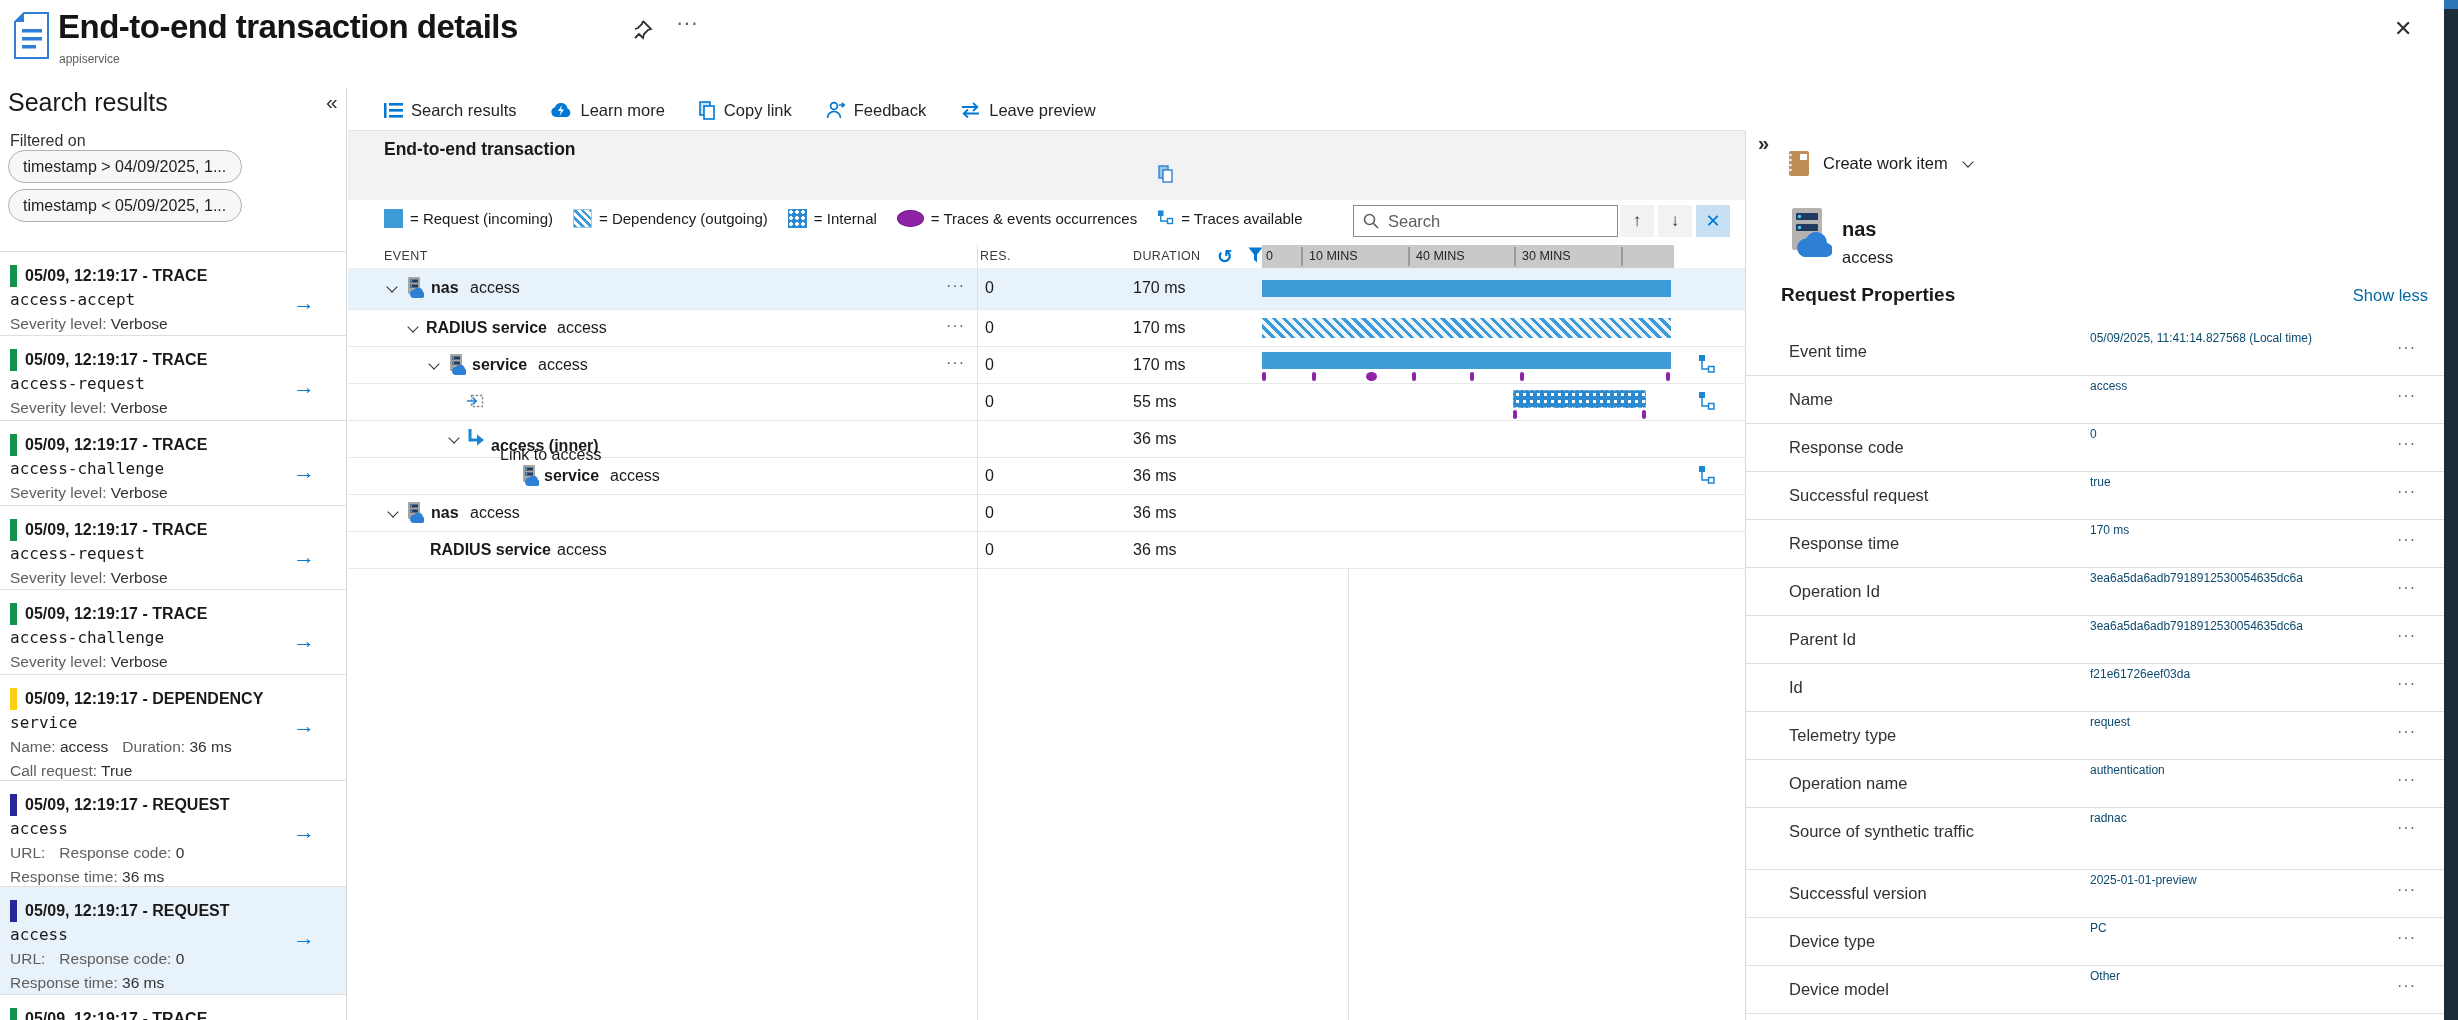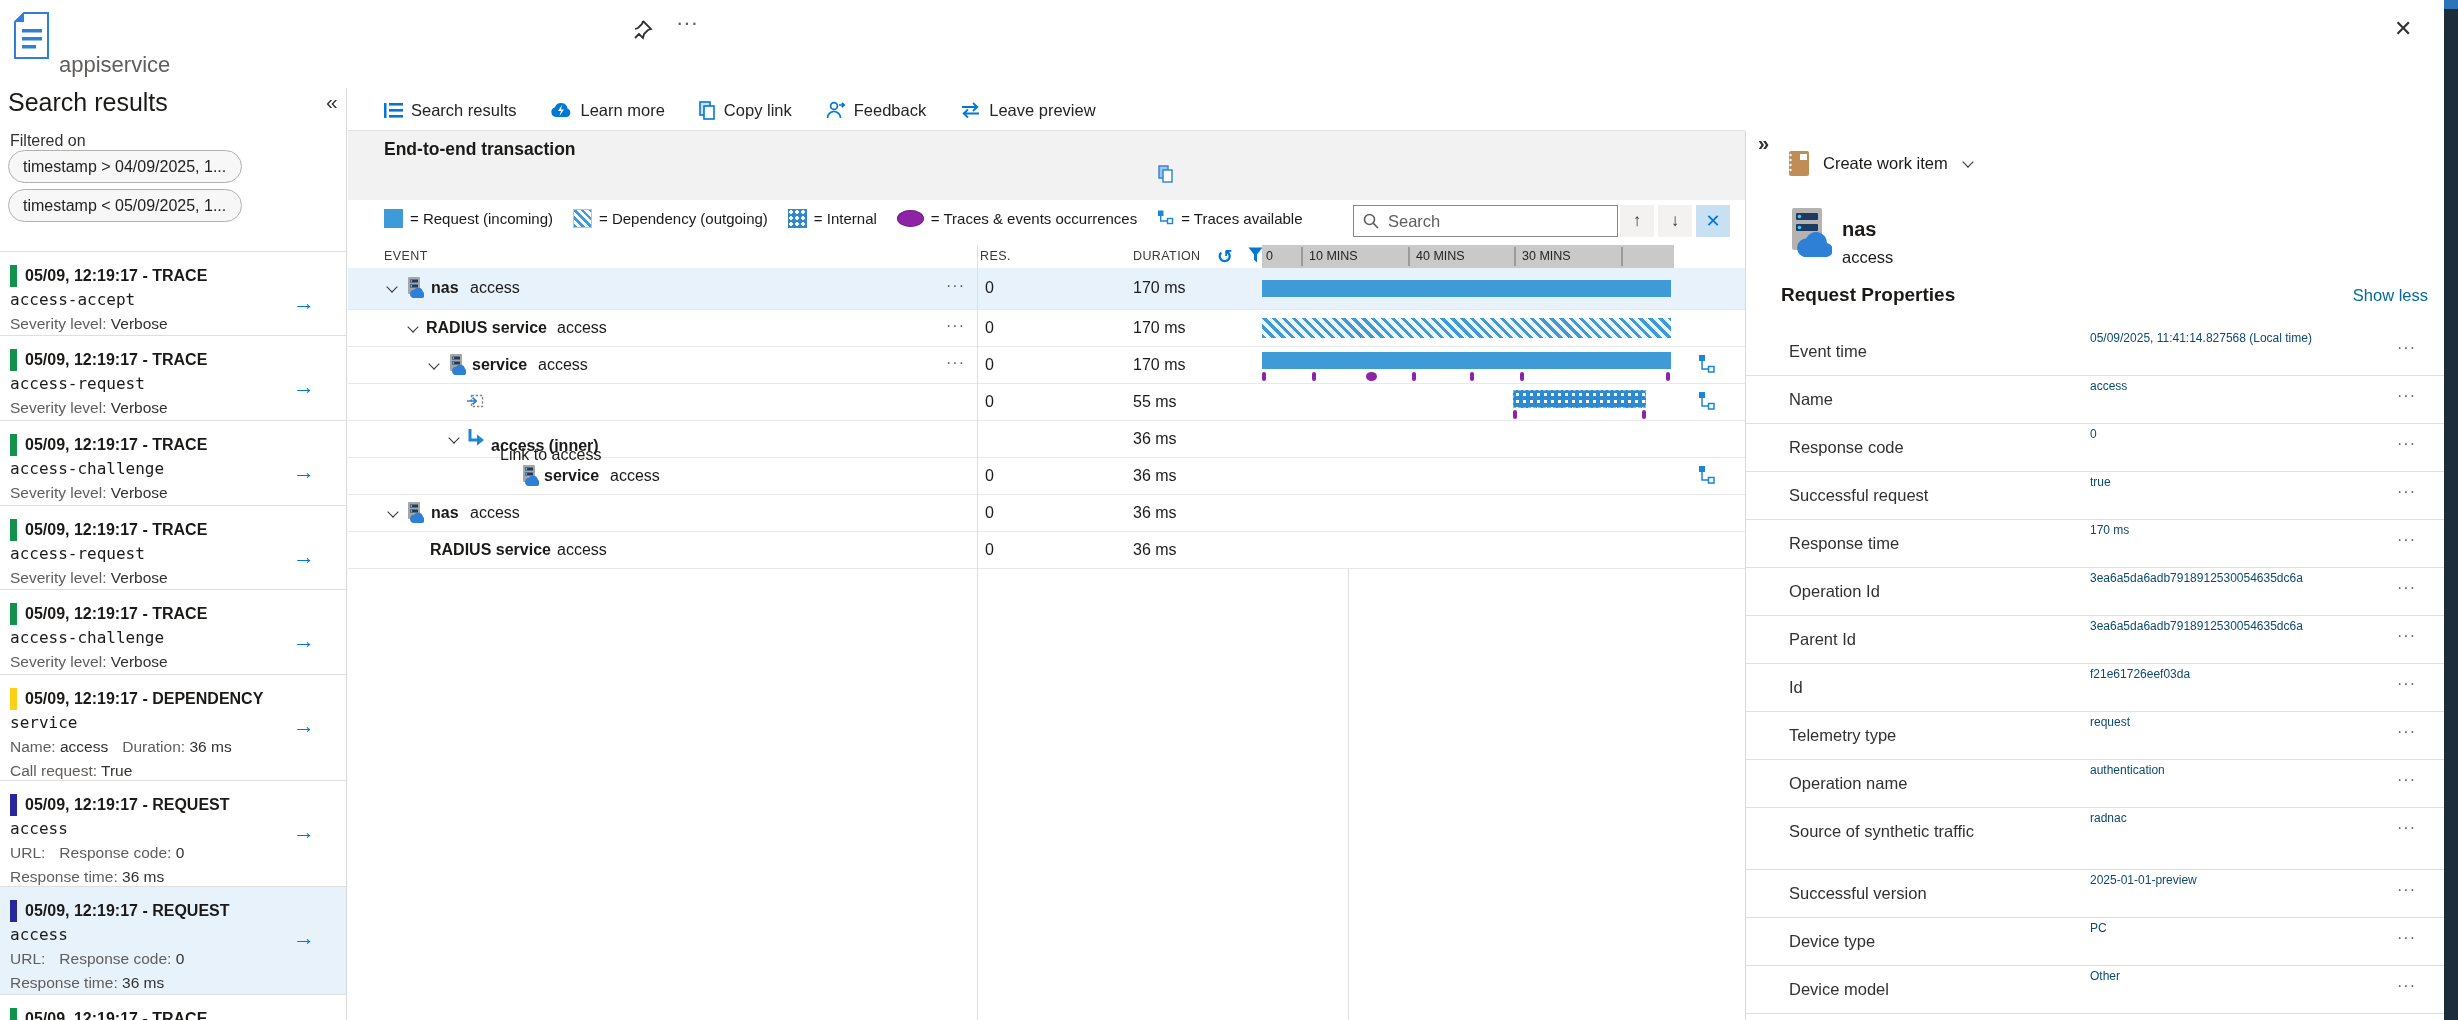--- a/index.html
+++ b/index.html
@@ -3,21 +3,21 @@
 <meta charset="utf-8">
 <style>
   * { margin:0; padding:0; box-sizing:border-box; }
   html,body { width:2458px; height:1020px; overflow:hidden; background:#fff;
     font-family:"Liberation Sans","DejaVu Sans",sans-serif; color:#1b1a19; }
   .abs { position:absolute; }
   
   #header { position:absolute; left:0; top:0; width:2458px; height:88px; background:#fff; }
   #doc-icon { position:absolute; left:14px; top:12px; }
   #page-title { position:absolute; left:58px; top:8px; font-size:33px; font-weight:700; letter-spacing:-0.5px; color:#161514; }
-  #page-subtitle { position:absolute; left:59px; top:52px; font-size:22px; color:#605e5c; }
+  #page-subtitle { position:absolute; left:59px; top:52px; font-size:12px; color:#605e5c; }
   #pin-btn { position:absolute; left:630px; top:18px; width:28px; height:28px; cursor:pointer; }
   #hdr-more { position:absolute; left:676px; top:10px; font-size:22px; color:#605e5c; cursor:pointer; }
   #hdr-close { position:absolute; left:2394px; top:16px; font-size:22px; color:#323130; cursor:pointer; }
   
   #sidebar { position:absolute; left:0; top:88px; width:347px; height:932px; border-right:1px solid #d9d9d9; overflow:hidden; }
   #sb-title { position:absolute; left:8px; top:0px; font-size:25px; font-weight:400; color:#1b1a19; }
   #sb-collapse { position:absolute; left:326px; top:2px; font-size:21px; color:#323130; cursor:pointer; }
   #sb-filtered { position:absolute; left:10px; top:44px; font-size:16px; color:#323130; }
   .pill { position:absolute; left:8px; width:234px; height:33px; border:1px solid #b3b0ad; border-radius:17px;
     background:#f7f7f7; font-size:16px; color:#201f1e; line-height:31px; padding-left:14px; white-space:nowrap; overflow:hidden; cursor:pointer; }
@@ -112,20 +112,21 @@
 <div id="header">
   <div id="doc-icon">
     <svg width="38" height="47" viewBox="0 0 38 47">
       <path d="M10 1 h24 v45 h-33 v-36 z" fill="#fff" stroke="#2f7ed8" stroke-width="2"></path>
       <path d="M10 1 v9 h-9 z" fill="#2f7ed8"></path>
       <rect x="8" y="17" width="20" height="3.5" fill="#2f7ed8"></rect>
       <rect x="8" y="25" width="20" height="3.5" fill="#2f7ed8"></rect>
       <rect x="8" y="33" width="14" height="3.5" fill="#2f7ed8"></rect>
     </svg>
   </div>
+  <div id="page-title">End-to-end transaction details</div>
   <div id="page-subtitle">appiservice</div>
   <div id="pin-btn">
     <svg width="24" height="24" viewBox="0 0 24 24">
       <g stroke="#323130" stroke-width="1.8" fill="none">
         <path d="M13 3 l8 8 -3 1 -4 4 -1 4 -4 -4 -4 4 M9 16 l-4 4 M13 3 l-1 3 -4 4 -3 1"></path>
       </g>
     </svg>
   </div>
   <div id="hdr-more">···</div>
   <div id="hdr-close">✕</div>

